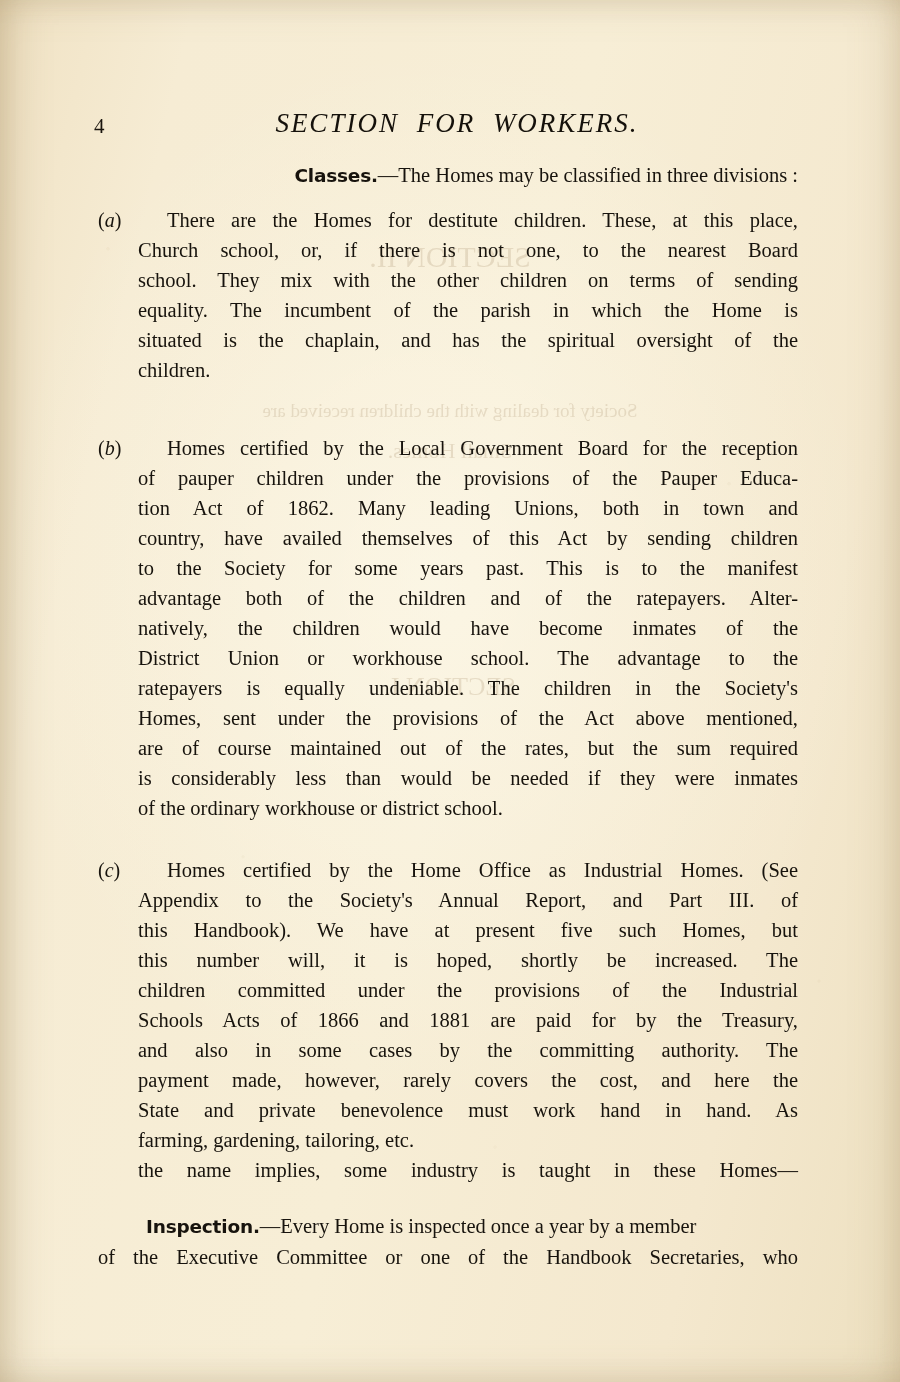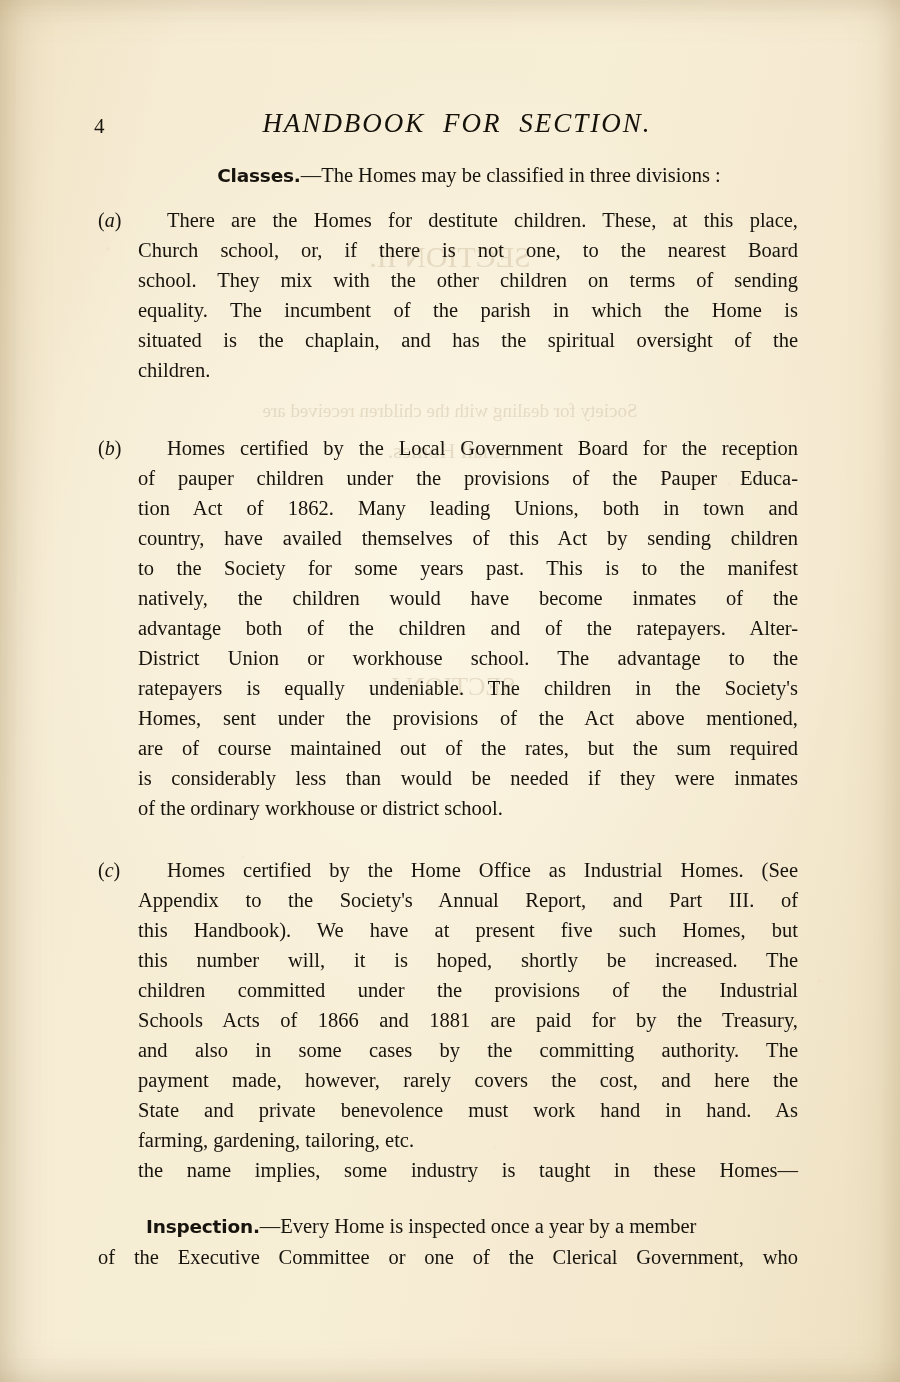--- a/index.html
+++ b/index.html
@@ -96,21 +96,21 @@
   .block {
     position: absolute;
     left: 98px;
     top: 160px;
     width: 700px;
   }
 
   .lead-para {
     font-size: 20.5px;
     line-height: 30px;
-    text-align: center;
+    text-align: right;
     margin: 0 0 14px 0;
     padding-left: 42px;
   }
   .runin {
     font-family: "DejaVu Sans", "Liberation Sans", sans-serif;
     font-weight: bold;
     font-size: 18.5px;
     letter-spacing: -0.2px;
   }
 
@@ -171,21 +171,21 @@
       <div class="showthrough" style="top: 438px; font-size: 22px;">Small Homes.</div>
       <div class="showthrough" style="top: 400px; font-size: 19px;">Society for dealing with the children received are</div>
       <div class="showthrough" style="top: 672px; font-size: 26px;">SECTION I.</div>
     </div>
 
   <div class="grain"></div>
   <div class="edge-shade"></div>
 
   <div class="running-head ink">
     <span class="folio">4</span>
-    <div class="head-title">HANDBOOK FOR SECTION.</div>
+    <div class="head-title">SECTION FOR WORKERS.</div>
   </div>
 
   <div class="block ink">
 
     <p class="lead-para">
       <span class="runin">Classes.</span><span>—The Homes may be classified in three divisions :</span>
     </p>
 
     <div id="items">
         <div class="item">
@@ -200,22 +200,22 @@
           </span>
         </div>
         <div class="item">
           <span class="marker"><span class="paren">(</span>b<span class="paren">)</span></span>
           <span class="body">
             <span class="jline" style="text-indent: 0px; margin-top: 48px;">Homes certified by the Local Government Board for the reception</span>
             <span class="jline">of pauper children under the provisions of the Pauper Educa-</span>
             <span class="jline">tion Act of 1862.   Many leading Unions, both in town and</span>
             <span class="jline">country, have availed themselves of this Act by sending children</span>
             <span class="jline">to the Society for some years past.   This is to the manifest</span>
+            <span class="jline">advantage both of the children and of the ratepayers.   Alter-</span>
             <span class="jline">natively, the children would have become inmates of the</span>
-            <span class="jline">advantage both of the children and of the ratepayers.   Alter-</span>
             <span class="jline">District Union or workhouse school.   The advantage to the</span>
             <span class="jline">ratepayers is equally undeniable.  The children in the Society's</span>
             <span class="jline">Homes, sent under the provisions of the Act above mentioned,</span>
             <span class="jline">are of course maintained out of the rates, but the sum required</span>
             <span class="jline">is considerably less than would be needed if they were inmates</span>
             <span class="jline last">of the ordinary workhouse or district school.</span>
           </span>
         </div>
         <div class="item">
           <span class="marker"><span class="paren">(</span>c<span class="paren">)</span></span>
@@ -230,17 +230,17 @@
             <span class="jline">payment made, however, rarely covers the cost, and here the</span>
             <span class="jline">State and private benevolence must work hand in hand.   As</span>
             <span class="jline last">farming, gardening, tailoring, etc.</span>
             <span class="jline">the name implies, some industry is taught in these Homes—</span>
           </span>
         </div>
       </div>
 
     <p class="inspection">
       <span class="first"><span class="runin">Inspection.</span><span>—Every Home is inspected once a year by a member</span></span>
-      <span class="jline">of the Executive Committee or one of the Clerical Government, who</span>
+      <span class="jline">of the Executive Committee or one of the Handbook Secretaries, who</span>
     </p>
 
   </div>
 </div>
 
 </body></html>

